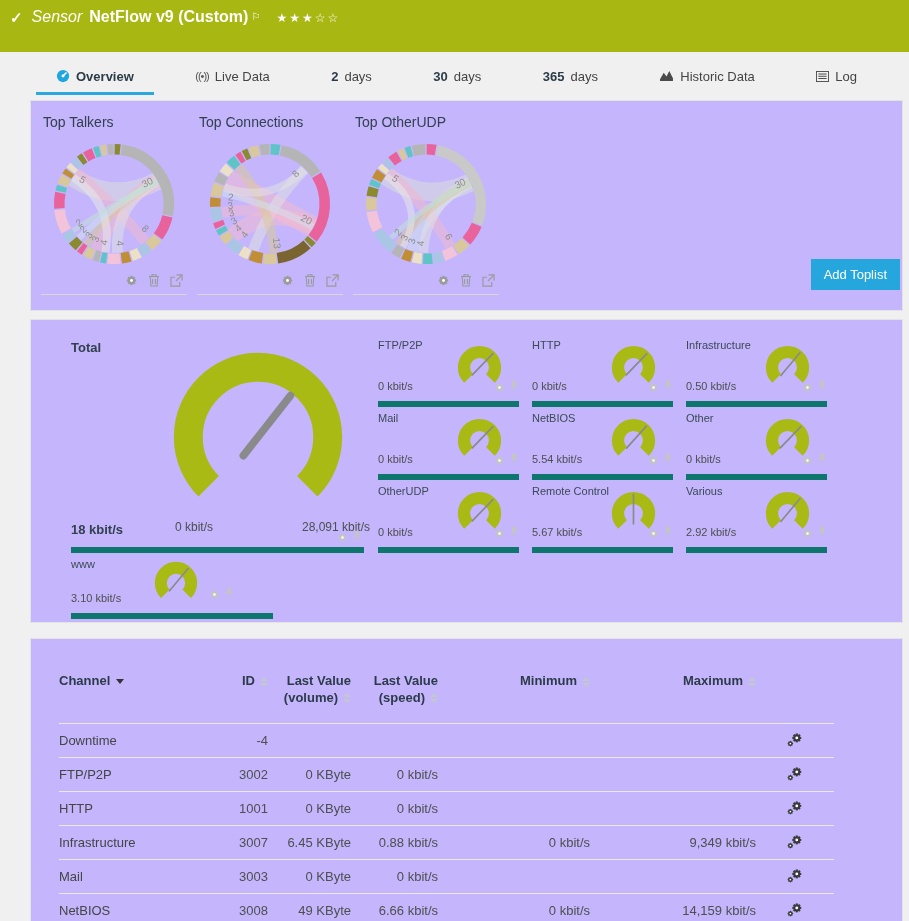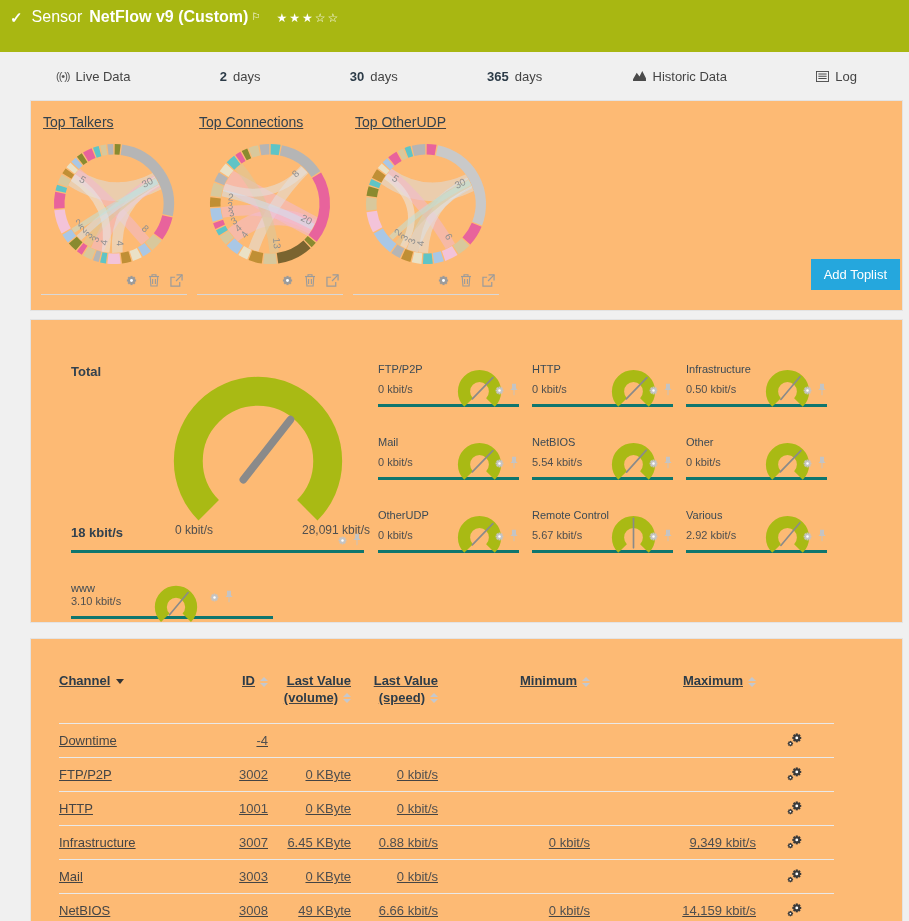--- a/index.html
+++ b/index.html
@@ -3,55 +3,55 @@
 <meta charset="utf-8">
 <style>
   * { box-sizing: border-box; margin: 0; padding: 0; }
   html,body { width:909px; height:921px; overflow:hidden; }
   body { background:#f0f0f0; font-family:"Liberation Sans", sans-serif; color:#444; }
 
   
   .topbar { height:52px; background:#a8b712; color:#fff; display:flex; padding:7px 0 0 10px; }
   .topbar .check { font-size:15px; font-weight:bold; margin:2px 9px 0 0; }
   .titleline { font-size:16px; line-height:20px; }
-  .titleline .kind { margin-right:7px; }
+  .titleline .kind { font-style:italic; margin-right:7px; }
   .titleline .name { font-weight:bold; }
   .titleline .flag { font-size:10px; vertical-align:top; margin-left:3px; }
   .titleline .stars { font-size:12px; margin-left:16px; letter-spacing:2px; }
   .statusline { font-size:11px; font-weight:bold; margin:4px 0 0 20px; }
 
   
   .tabs { height:48px; display:flex; align-items:center; justify-content:space-between; padding:0 52px 0 56px; }
   .tab { position:relative; display:flex; align-items:center; gap:6px; font-size:13px; color:#444; height:100%; cursor:pointer; }
   .tab.active { font-weight:bold; color:#2c3b48; }
   .tab.active::after { content:""; position:absolute; left:-20px; right:-20px; bottom:5px; height:3px; background:#29a9e0; }
   .tab .tprefix { font-weight:bold; color:#2c3b48; }
   .tab .ticon { display:flex; align-items:center; color:#4a4a4a; }
   .tab .bc { font-size:11px; color:#555; letter-spacing:-1px; }
 
   
-  .panel { background:#fdba74; border:1px solid #e3e3e3; margin:0 6px 0 30px; position:relative;text-decoration:underline; }
+  .panel { background:#c4b5fd; border:1px solid #e3e3e3; margin:0 6px 0 30px; position:relative; }
   .panel-toplists { height:211px; margin-bottom:8px; padding:13px 0 0 10px; }
   .panel-gauges  { height:304px; margin-bottom:15px; padding:14px 0 0 40px;
                    display:grid; grid-template-columns:307px 154px 154px 154px; grid-auto-rows:73px; }
   .panel-gauges  { grid-template-rows:73px 73px 73px 66px; }
   .panel-table   { height:300px; padding:30px 0 0 28px; }
 
   
   .toplist-row { display:flex; gap:10px; }
   .toplist { width:146px; border-bottom:1px solid #d8d8d8; padding-bottom:3px; }
   .tl-title { font-size:14px; color:#32414e; margin:0 0 8px 2px; }
   .chord { width:132px; height:132px; display:block; margin:0 auto; }
   .acts { display:flex; justify-content:flex-end; gap:10px; color:#9b9b9b; padding:3px 4px 4px 0; }
   .acts span { display:flex; align-items:center; cursor:pointer; }
   .add-toplist { position:absolute; right:2px; bottom:20px; background:#25a7dd; color:#fff; border:none;
                  font-family:inherit; font-size:13px; padding:8px 13px; cursor:pointer; }
 
   
-  .gcell { position:relative; border-bottom:3px solid #0f766e; margin-right:13px;margin-top:24px; }
+  .gcell { position:relative; border-bottom:6px solid #0f766e; margin-right:13px; }
   .gcell .glabel { position:absolute; top:5px; left:0; font-size:11px; color:#3c4a55; }
   .gcell .gvalue { position:absolute; bottom:9px; left:0; font-size:11px; color:#4f4f4f; }
   .gcell .gsvg   { position:absolute; right:16px; top:10px; }
   .gcell .gicons { position:absolute; right:0; bottom:4px; display:flex; gap:4px; align-items:center; color:#c4c4c4; }
   .gcell.total { grid-row:1/4; grid-column:1; margin-right:14px; }
   .gcell.total .glabel { font-size:13px; font-weight:bold; color:#32414e; top:6px; }
   .gcell.total .gvalue { font-size:13px; font-weight:bold; color:#32414e; bottom:10px; }
   .gcell.total .gsvg { left:102px; top:18px; right:auto; }
   .gcell.total .gscale { position:absolute; left:104px; right:-6px; bottom:13px; display:flex;
                          justify-content:space-between; font-size:12px; color:#4f4f4f; }
@@ -82,20 +82,30 @@
 <header class="topbar">
   <span class="check">✓</span>
   <div>
     <div class="titleline">
       <span class="kind">Sensor</span><span class="name">NetFlow v9 (Custom)</span><span class="flag">⚐</span><span class="stars">★★★☆☆</span>
     </div>
   </div>
 </header>
 
 <nav class="tabs" id="tabs">
+    <div class="tab active">
+      <span class="ticon">
+        <svg width="14" height="14" viewBox="0 0 16 16">
+          <circle cx="8" cy="8" r="7" fill="#1ea6df"></circle>
+          <line x1="8" y1="8" x2="12" y2="4" stroke="#fff" stroke-width="1.8"></line>
+          <circle cx="8" cy="8" r="1.7" fill="#fff"></circle>
+        </svg>
+      </span>
+      <span>Overview</span>
+    </div>
     <div class="tab">
       <span class="ticon">
         <span class="bc">((•))</span>
       </span>
       <span>Live Data</span>
     </div>
     <div class="tab">
       <span class="tprefix">2</span>
       <span>days</span>
     </div>

